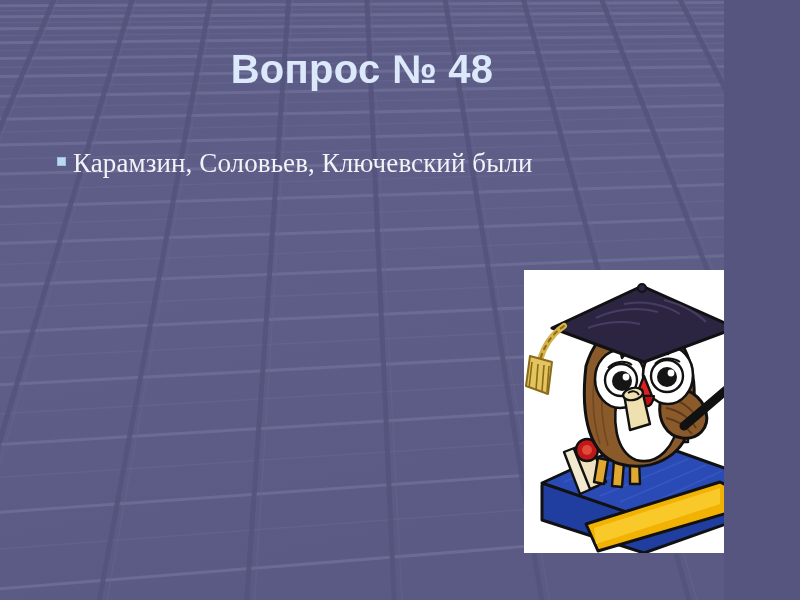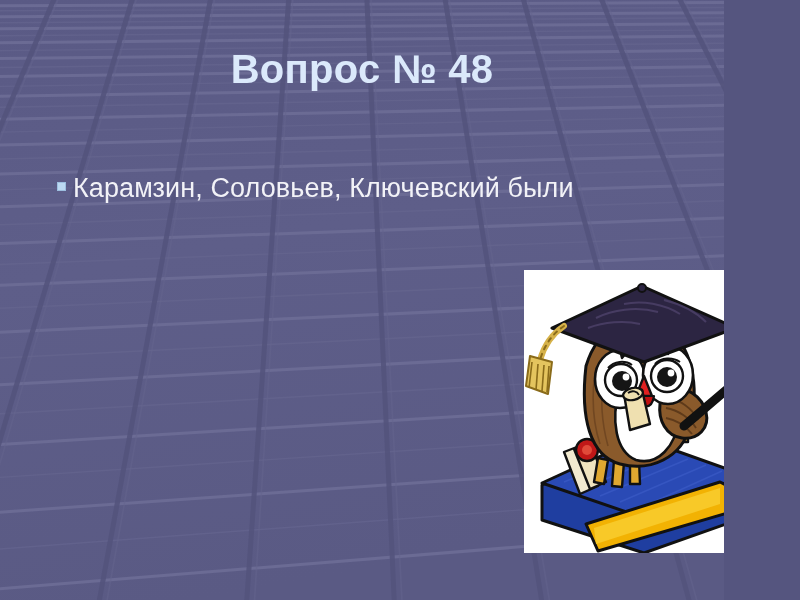--- a/index.html
+++ b/index.html
@@ -38,23 +38,24 @@
     line-height:46px;
     font-weight:700;
     color:#dbe9fb;
     letter-spacing:0.3px;
     white-space:nowrap;
   }
 
   
   #body-block {
     position:absolute;
-    left:52px; top:168px;
+    left:52px; top:143px;
     width:700px;
     z-index:5;
+    font-family:Liberation Serif, serif;
   }
   .bullet-row {
     position:relative;
     padding-left:21px;
   }
   .bullet-marker {
     position:absolute;
     left:5px; top:14px;
     width:9px; height:9px;
     background:#bcd9f2;

